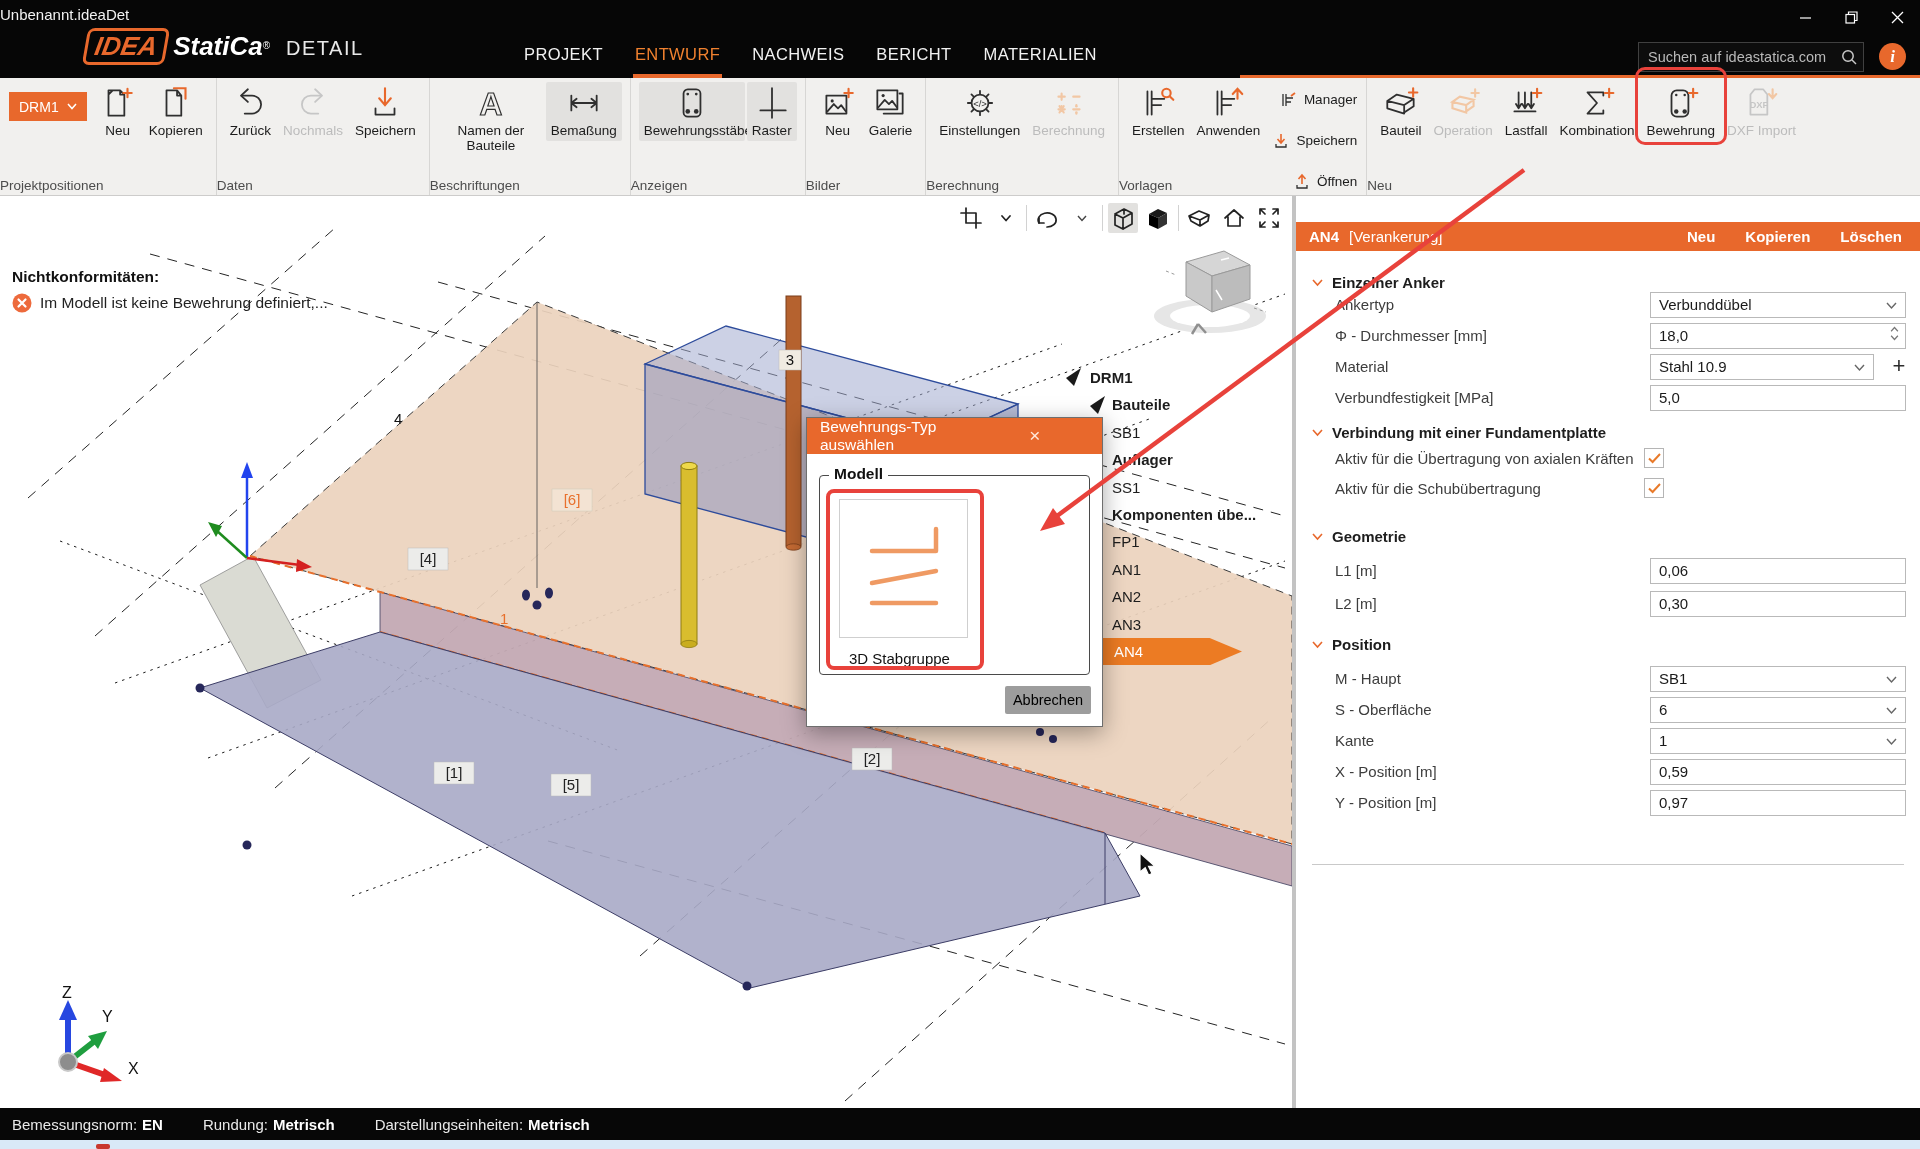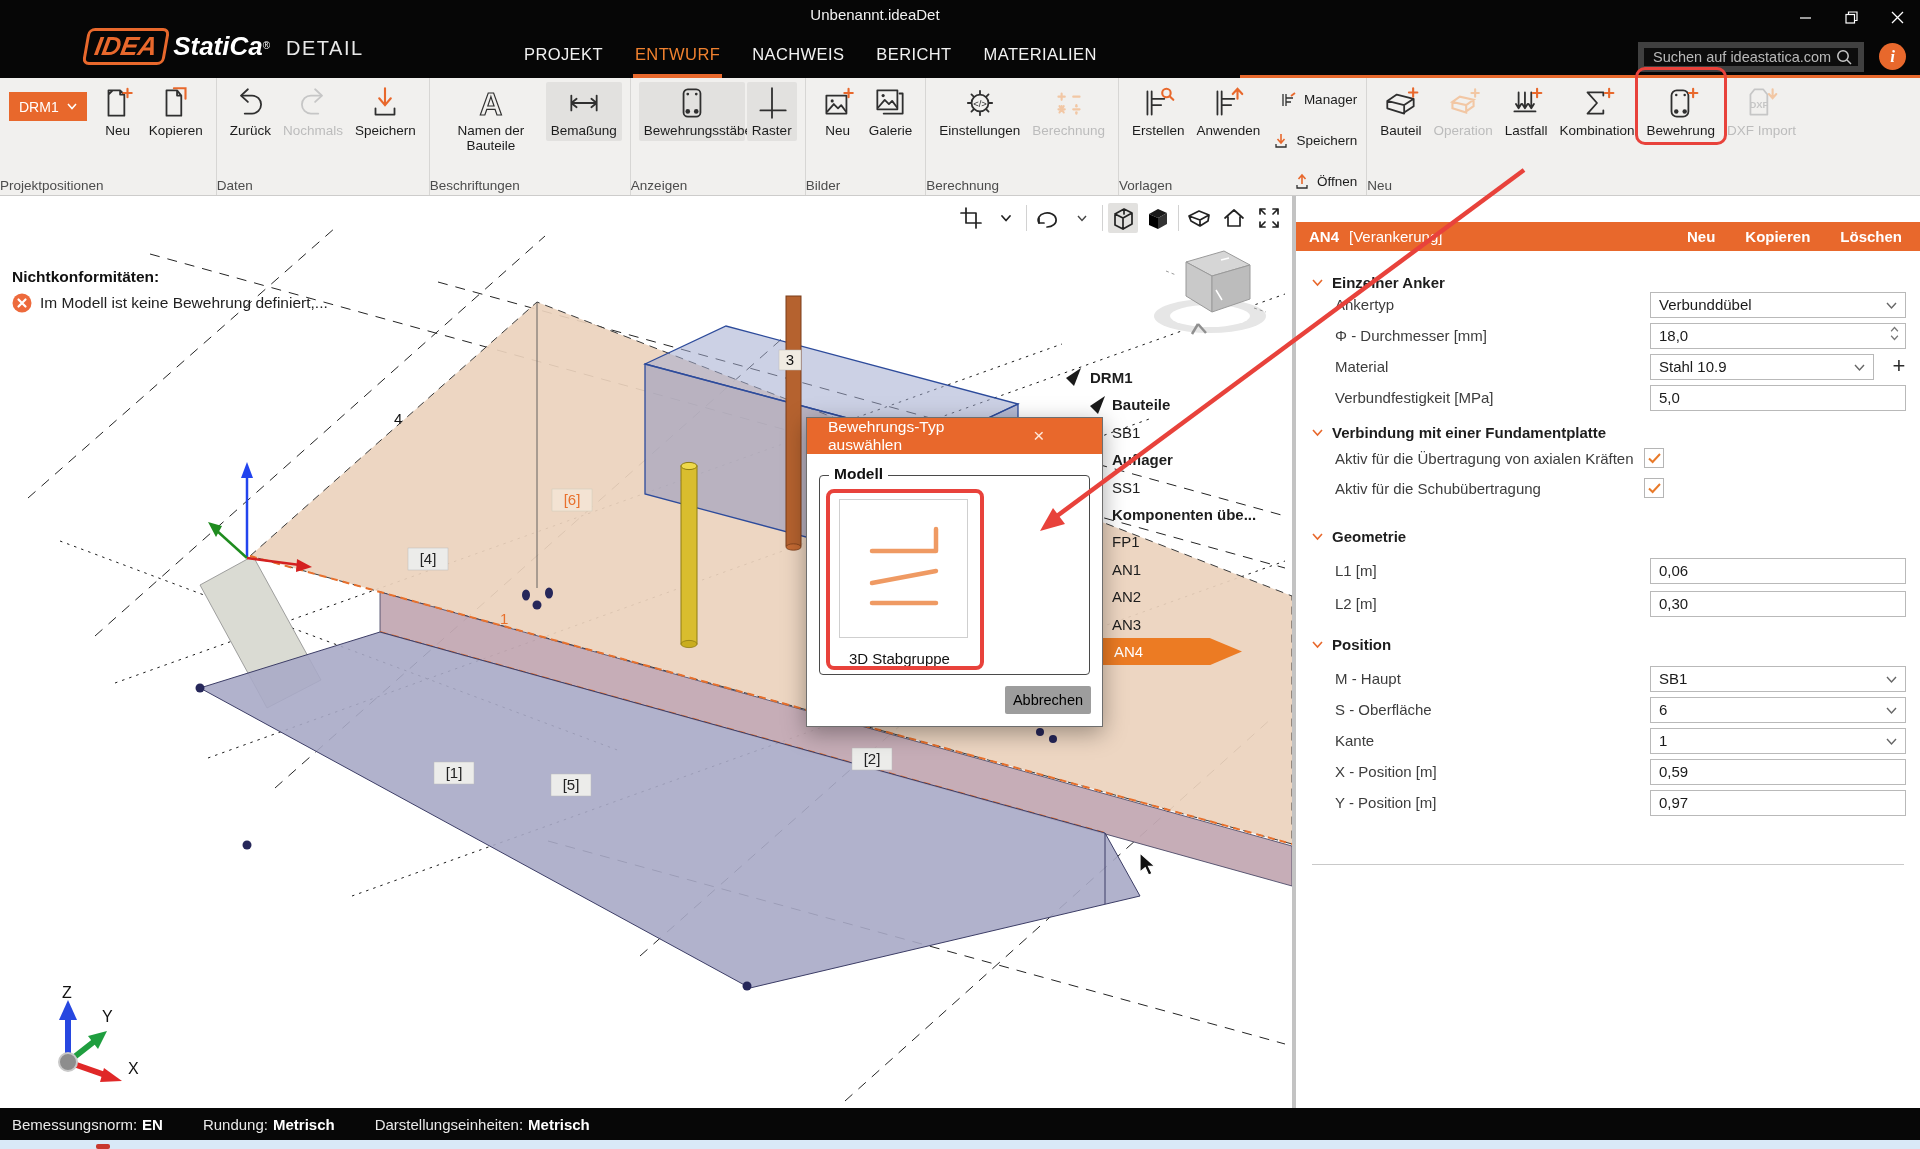--- a/index.html
+++ b/index.html
@@ -1,33 +1,33 @@
 <!DOCTYPE html>
 <html><head>
 <meta charset="utf-8">
 <style>
   html,body{margin:0;padding:0;background:#444;}
   .app{position:relative;width:1920px;height:1149px;overflow:hidden;background:#fff;
        font-family:"Liberation Sans",sans-serif;-webkit-font-smoothing:antialiased;}
   
   .titlebar{position:absolute;left:0;top:0;width:1920px;height:78px;background:#060606;}
-  .win-title{position:absolute;left:0;top:6px;width:1750px;text-align:center;color:#f2f2f2;font-size:15px;}
+  .win-title{position:absolute;left:0;top:6px;width:1750px;color:#f2f2f2;font-size:15px;}
   .logo{position:absolute;left:85px;top:28px;white-space:nowrap;}
   .logo-idea{display:inline-block;transform:skewX(-10deg);border:3px solid #e8682c;border-radius:7px;
              padding:0 7px 1px 7px;color:#e8682c;font-weight:bold;font-style:italic;font-size:26px;line-height:30px;}
   .logo-statica{color:#fff;font-weight:bold;font-style:italic;font-size:26px;margin-left:6px;}
   .logo-reg{color:#fff;font-size:10px;vertical-align:super;}
   .logo-product{color:#e8e8e8;font-size:20px;letter-spacing:1.5px;margin-left:16px;}
   .winbtns{position:absolute;right:0;top:0;display:flex;}
   .winbtn{width:46px;height:34px;display:flex;align-items:center;justify-content:center;color:#fff;}
   .tabs{position:absolute;left:522px;bottom:0;display:flex;gap:28px;}
   .tab{color:#f2f2f2;font-size:16.5px;letter-spacing:.4px;padding:8px 2px 10px 2px;border-bottom:4px solid transparent;}
   .tab.active{color:#f0812f;border-bottom-color:#e8682c;}
   .searchbox{position:absolute;right:56px;bottom:6px;width:226px;height:30px;background:#0d0d0d;
-             border:6px solid #404040;display:flex;align-items:center;box-sizing:border-box;}
+             border:1px solid #404040;display:flex;align-items:center;box-sizing:border-box;}
   .searchbox span{flex:1;color:#b9b9b9;font-size:14.5px;padding-left:9px;white-space:nowrap;overflow:hidden;}
   .infobtn{position:absolute;right:14px;bottom:8px;width:27px;height:27px;border-radius:50%;background:#e8682c;
            color:#fff;display:flex;align-items:center;justify-content:center;
            font-family:"Liberation Serif",serif;font-style:italic;font-weight:bold;font-size:17px;}
   .accentline{position:absolute;left:1240px;top:75px;width:680px;height:3px;background:#e8682c;}
   
   .ribbon{position:absolute;left:0;top:78px;width:1920px;height:118px;background:#f1f0ee;
           border-bottom:1px solid #cdcccb;display:flex;box-sizing:border-box;}
   .rgroup{position:relative;display:flex;align-items:flex-start;padding:4px 7px 18px 7px;border-right:1px solid #d7d6d4;}
   .rcaption{position:absolute;left:0;right:0;bottom:2px;text-align:left;font-size:13.5px;color:#4c4c4c;white-space:nowrap;}
@@ -64,21 +64,21 @@
   .tree{position:absolute;left:1088px;top:168px;width:200px;font-size:15px;color:#1d1d1d;}
   .titem{height:27.4px;line-height:27.4px;padding-left:24px;white-space:nowrap;}
   .titem.root{padding-left:2px;}
   .titem.bold{font-weight:bold;}
   .titem.sel{background:#ec7b23;color:#fff;width:128px;padding-left:26px;margin-left:0px;
              clip-path:polygon(0 0,79% 0,100% 50%,79% 100%,0 100%);}
   
   .dialog{position:absolute;left:806px;top:417px;width:297px;height:310px;background:#fff;
           border:1px solid #6e6e6e;box-shadow:0 6px 22px rgba(0,0,0,.35);z-index:40;box-sizing:border-box;}
   .dtitle{height:36px;background:#e8682c;color:#fff;display:flex;align-items:center;font-size:15.5px;}
-  .dtitle span{padding-left:13px;flex:1;margin-left:8px;}
+  .dtitle span{padding-left:13px;flex:1;}
   .dclose{width:34px;text-align:center;font-size:19px;color:#ffe8da;}
   .dbody{position:relative;height:273px;}
   .dfieldset{position:absolute;left:12px;right:12px;top:21px;height:198px;border:1px solid #4a4a4a;border-radius:4px;}
   .dlegend{position:absolute;top:-11px;left:9px;background:#fff;padding:0 5px;font-weight:bold;font-size:15.5px;color:#111;}
   .redtile{position:absolute;left:19px;top:35px;width:158px;height:181px;border:4px solid #e8423b;
            border-radius:8px;box-sizing:border-box;z-index:5;pointer-events:none;}
   .dtile{position:absolute;left:32px;top:45px;width:129px;height:139px;background:#fff;border:1px solid #cfcfcf;
          display:flex;align-items:center;justify-content:center;box-sizing:border-box;}
   .dtilelab{position:absolute;left:42px;top:196px;font-size:15px;color:#111;}
   .dcancel{position:absolute;right:11px;bottom:13px;width:86px;height:28px;background:#9d9d9d;color:#000000;

